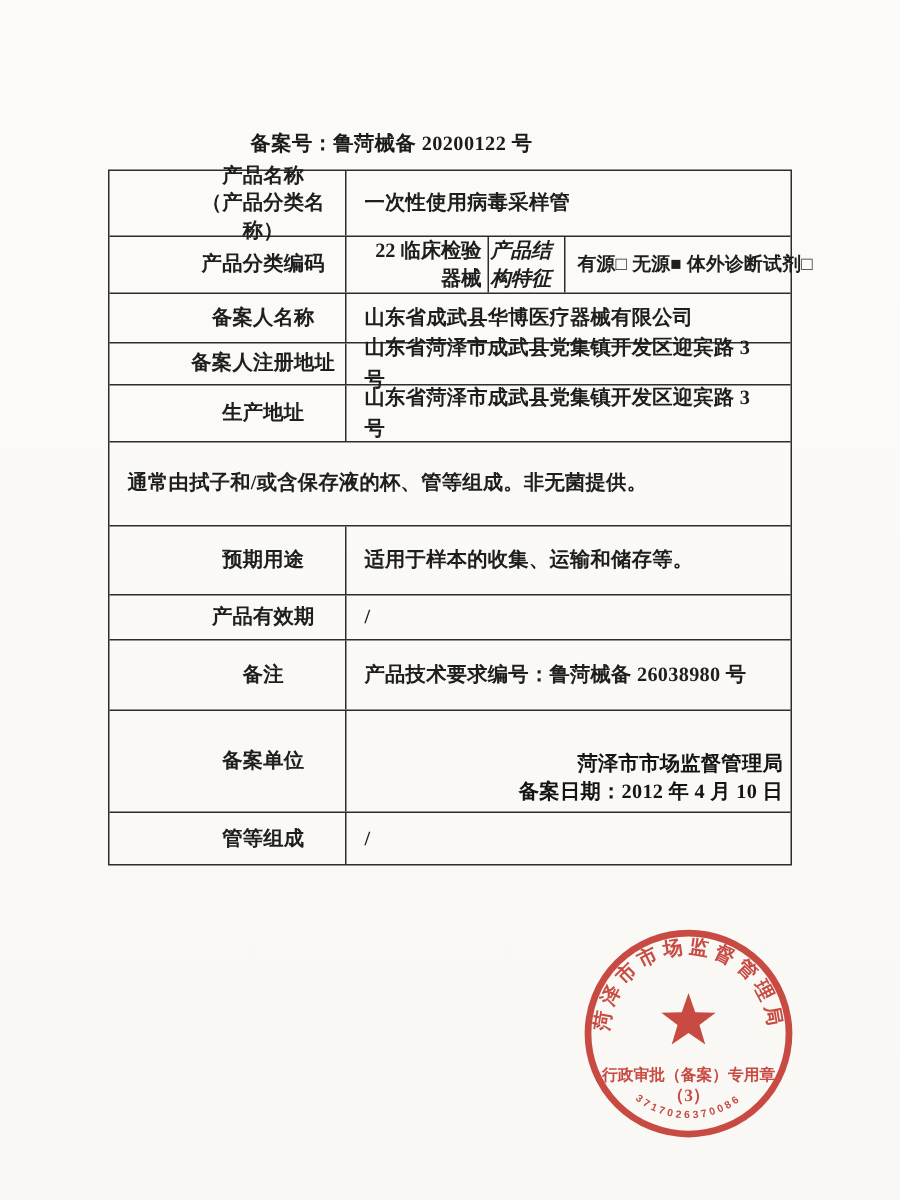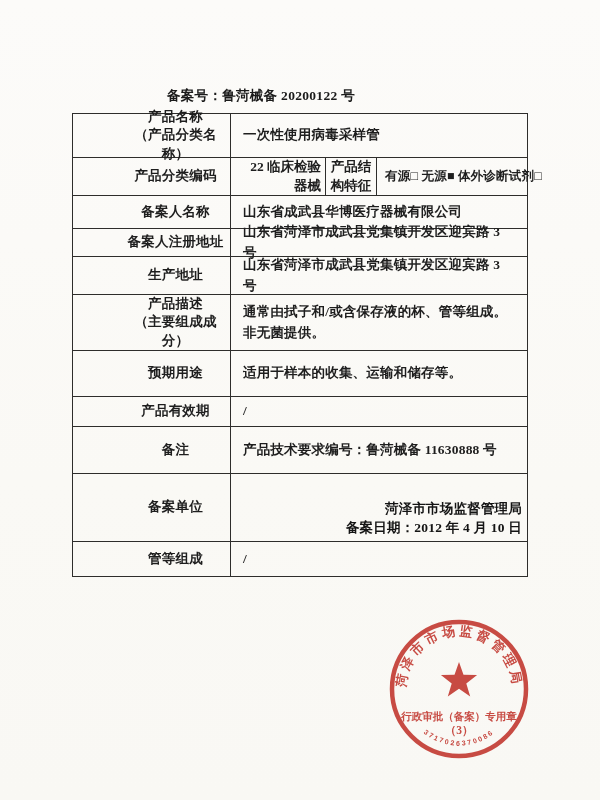--- a/index.html
+++ b/index.html
@@ -37,21 +37,21 @@
     flex:1 1 auto;display:flex;flex-direction:column;justify-content:center;
     font-size:13.5px;font-weight:600;line-height:1.55;
     padding:4px 10px 4px 12px;letter-spacing:.2px;position:relative;
   }
   .sub-cell{
     border-right:1.6px solid #2e2d2b;
     display:flex;flex-direction:column;justify-content:center;
     font-size:13.5px;font-weight:600;line-height:1.35;box-sizing:border-box;
   }
   .sub-cell.code-val{flex:0 0 95px;width:95px;padding:2px 4px 2px 10px;text-align:right;}
-  .sub-cell.feat-label{flex:0 0 51px;width:51px;text-align:center;padding:2px 1px;}
+  .sub-cell.feat-label{flex:0 0 51px;width:51px;text-align:left;padding:2px 1px;font-style:italic;}
   .feat-value{white-space:nowrap;font-size:12.5px;padding-left:8px;}
   .unit-block{
     position:absolute;right:5px;bottom:4px;text-align:right;
     font-size:13.5px;font-weight:600;line-height:18.5px;color:#141414;
   }
   .seal{
     position:absolute;left:387px;top:617px;width:144px;height:144px;
     mix-blend-mode:multiply;opacity:.88;pointer-events:none;
   }
 </style>
@@ -113,24 +113,20 @@
       <div class="cell label-cell">
         <span>生产地址</span>
       </div>
       <div class="cell value-cell">
         <span>山东省菏泽市成武县党集镇开发区迎宾路 3 号</span>
       </div>
     </div>
 
 
     <div class="row" style="height:56px">
-      <div class="cell label-cell">
-        <span>产品描述</span>
-        <span>（主要组成成分）</span>
-      </div>
       <div class="cell value-cell">
         <span>通常由拭子和/或含保存液的杯、管等组成。非无菌提供。</span>
       </div>
     </div>
 
     <div class="row" style="height:46px">
       <div class="cell label-cell">
         <span>预期用途</span>
       </div>
       <div class="cell value-cell">
@@ -145,21 +141,21 @@
       <div class="cell value-cell">
         <span>/</span>
       </div>
     </div>
 
     <div class="row" style="height:47px">
       <div class="cell label-cell">
         <span>备注</span>
       </div>
       <div class="cell value-cell">
-        <span>产品技术要求编号：鲁菏械备 11630888 号</span>
+        <span>产品技术要求编号：鲁菏械备 26038980 号</span>
       </div>
     </div>
 
     <div class="row" style="height:68px">
       <div class="cell label-cell">
         <span>备案单位</span>
       </div>
       <div class="cell value-cell">
         <div class="unit-block">
           <div>菏泽市市场监督管理局</div>

